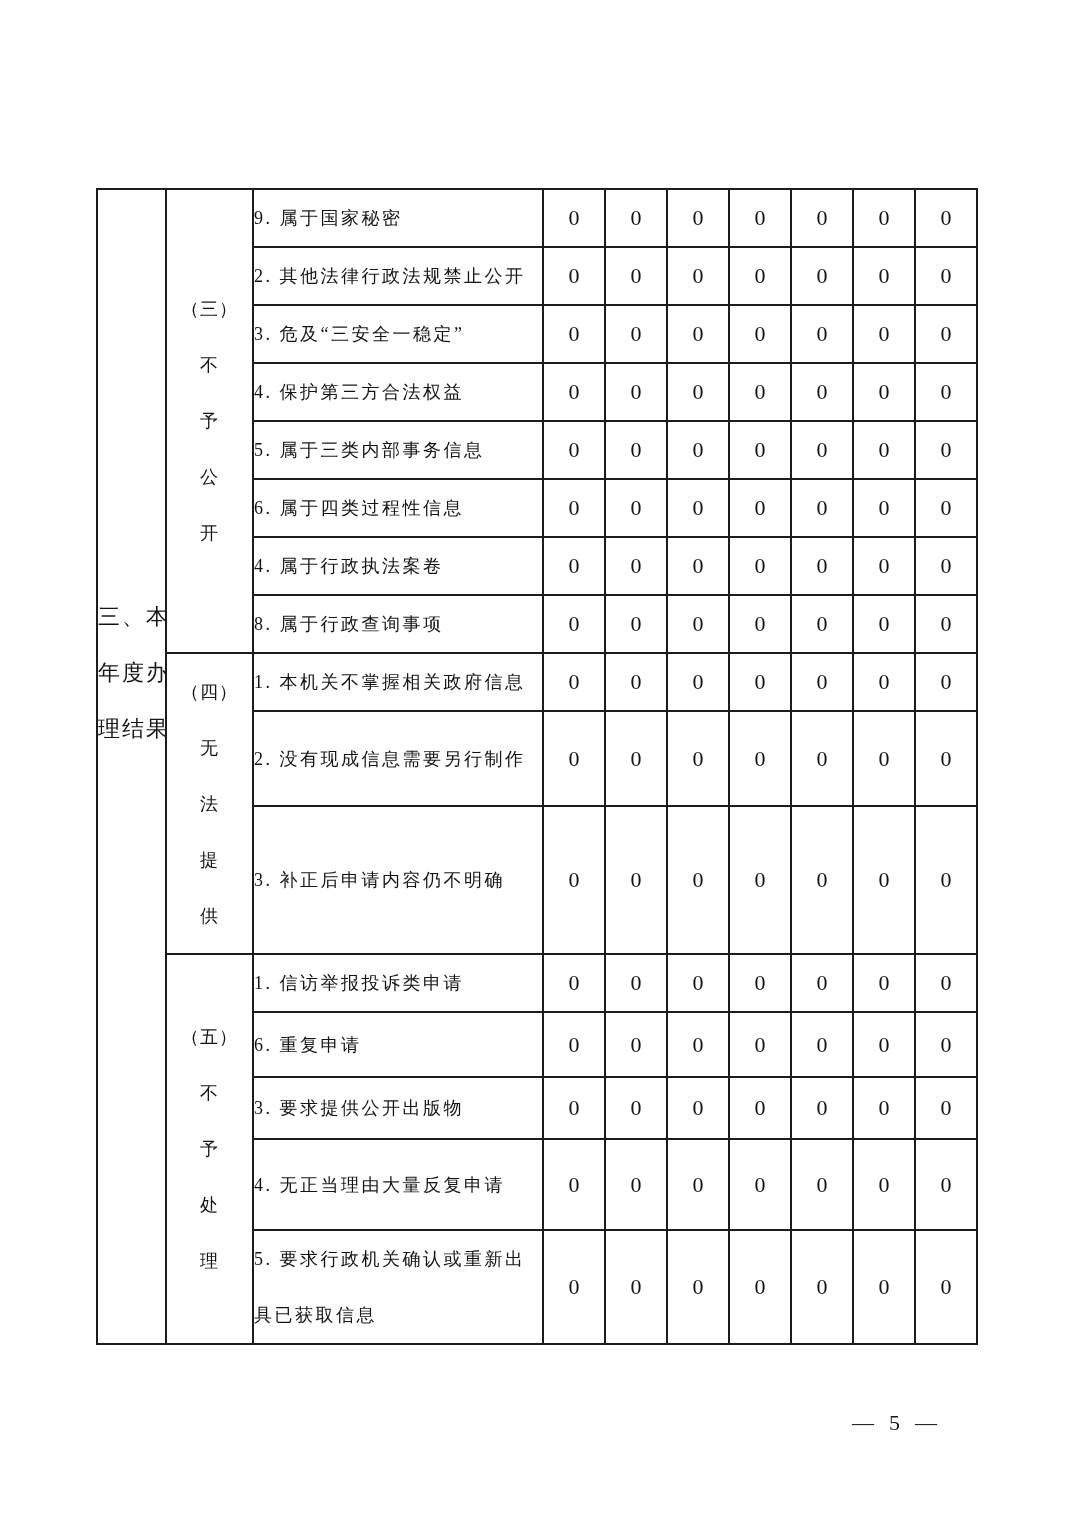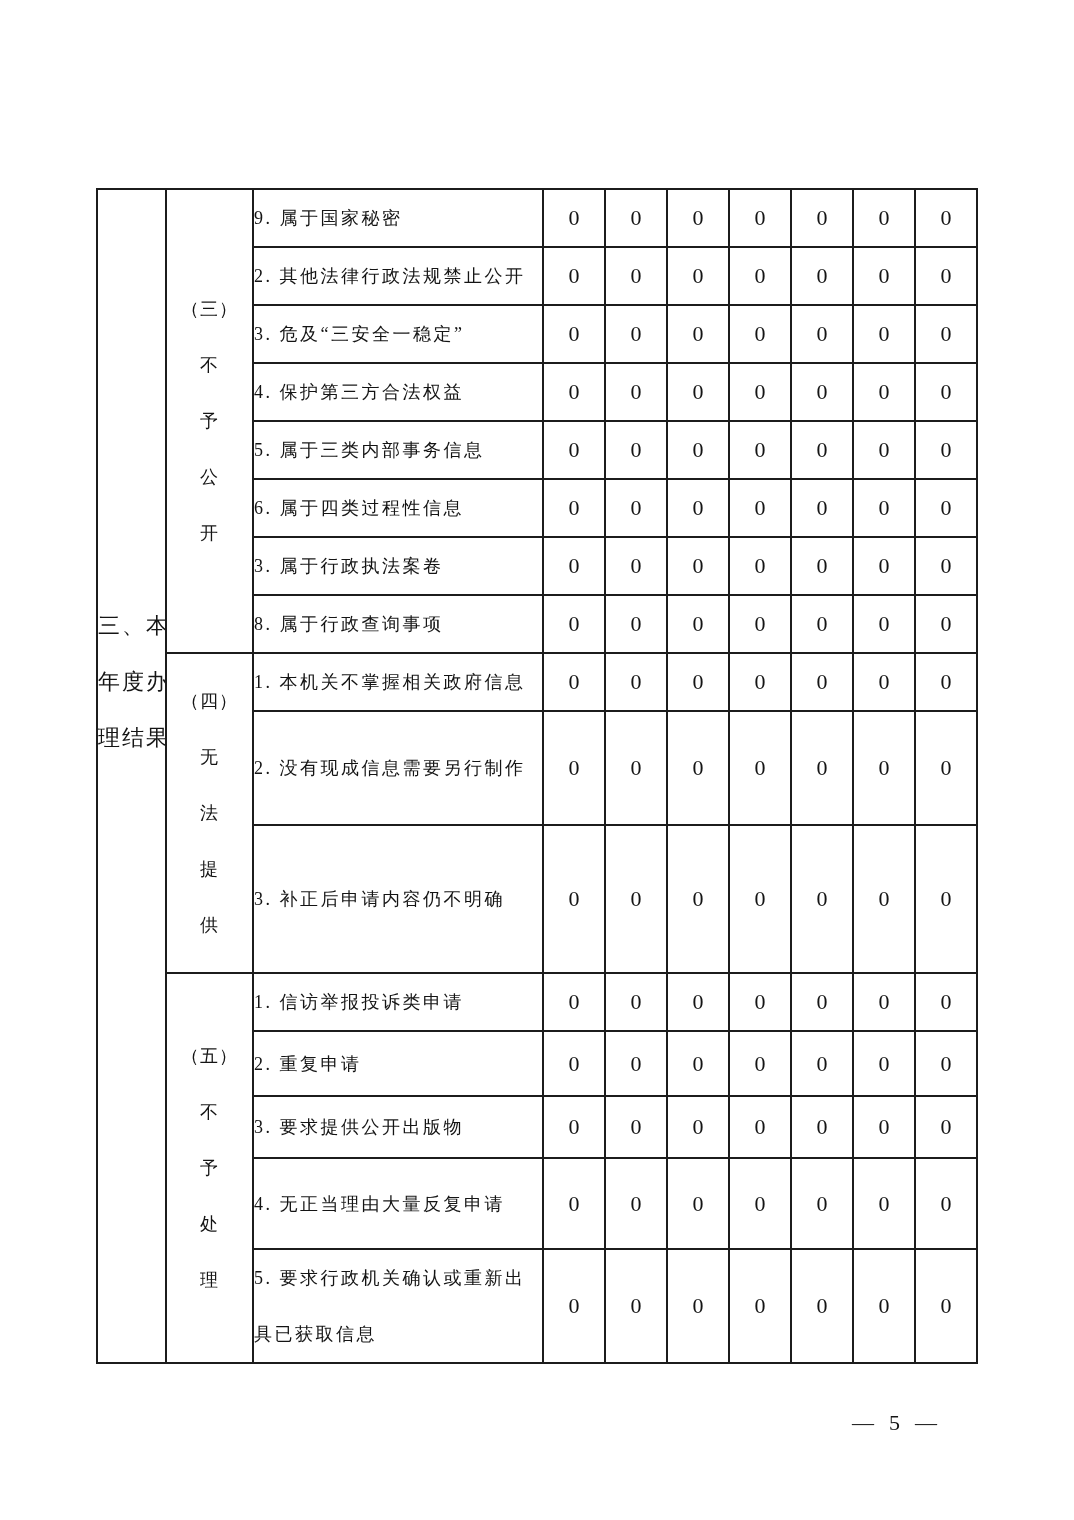--- a/index.html
+++ b/index.html
@@ -30,21 +30,21 @@
     table-layout: fixed;
   }
   table.report td {
     border: 2px solid var(--border-color);
     padding: 0;
     vertical-align: middle;
     overflow: hidden;
   }
   
   tbody.report-body tr:nth-child(-n+9)  { height: 56px; }
-  tbody.report-body tr:nth-child(10) { height: 114px; }
+  tbody.report-body tr:nth-child(10) { height: 95px; }
   tbody.report-body tr:nth-child(11) { height: 148px; }
   tbody.report-body tr:nth-child(12) { height: 53px; }
   tbody.report-body tr:nth-child(13) { height: 65px; }
   tbody.report-body tr:nth-child(14) { height: 62px; }
   tbody.report-body tr:nth-child(15) { height: 91px; }
   tbody.report-body tr:nth-child(16) { height: 111px; }
 
   td.cell-group {
     text-align: right;
     font-size: 22px;
@@ -180,21 +180,21 @@
           <td class="cell-item">6. 属于四类过程性信息</td>
           <td class="cell-value">0</td>
           <td class="cell-value">0</td>
           <td class="cell-value">0</td>
           <td class="cell-value">0</td>
           <td class="cell-value">0</td>
           <td class="cell-value">0</td>
           <td class="cell-value">0</td>
         </tr>
         <tr>
-          <td class="cell-item">3. 属于行政执法案卷</td>
+          <td class="cell-item">4. 属于行政执法案卷</td>
           <td class="cell-value">0</td>
           <td class="cell-value">0</td>
           <td class="cell-value">0</td>
           <td class="cell-value">0</td>
           <td class="cell-value">0</td>
           <td class="cell-value">0</td>
           <td class="cell-value">0</td>
         </tr>
         <tr>
           <td class="cell-item">8. 属于行政查询事项</td>
@@ -254,21 +254,21 @@
           <td class="cell-item">1. 信访举报投诉类申请</td>
           <td class="cell-value">0</td>
           <td class="cell-value">0</td>
           <td class="cell-value">0</td>
           <td class="cell-value">0</td>
           <td class="cell-value">0</td>
           <td class="cell-value">0</td>
           <td class="cell-value">0</td>
         </tr>
         <tr>
-          <td class="cell-item">2. 重复申请</td>
+          <td class="cell-item">6. 重复申请</td>
           <td class="cell-value">0</td>
           <td class="cell-value">0</td>
           <td class="cell-value">0</td>
           <td class="cell-value">0</td>
           <td class="cell-value">0</td>
           <td class="cell-value">0</td>
           <td class="cell-value">0</td>
         </tr>
         <tr>
           <td class="cell-item">3. 要求提供公开出版物</td>

